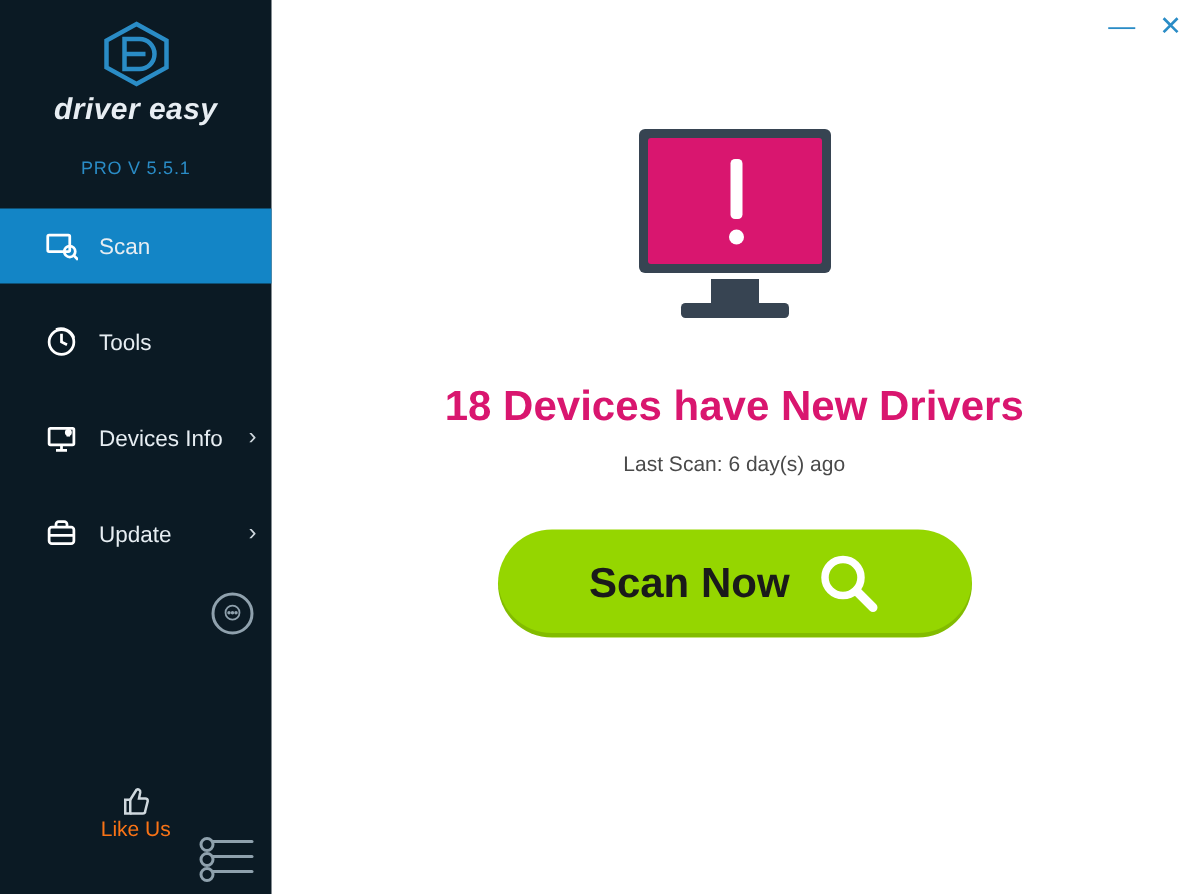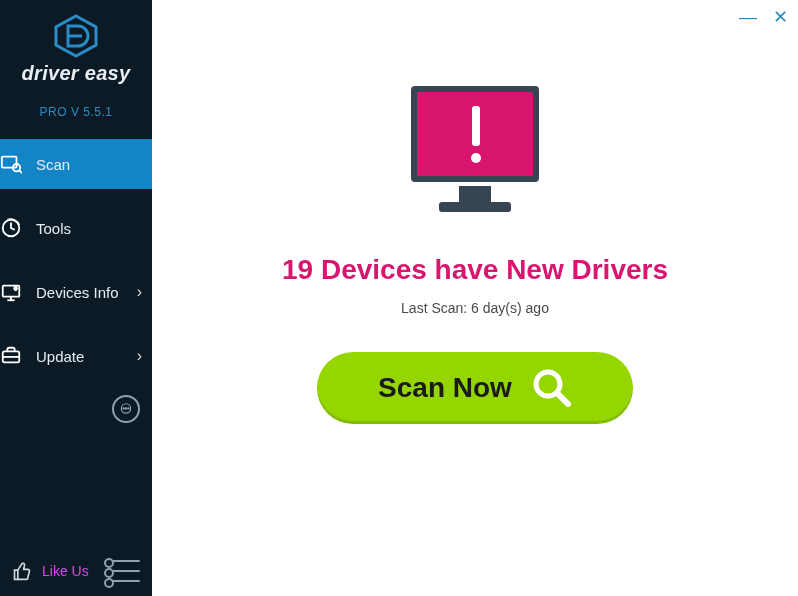--- a/index.html
+++ b/index.html
@@ -1,21 +1,21 @@
 <!DOCTYPE html>
 <html><head>
 <meta charset="utf-8">
 <style>
   * { box-sizing: border-box; margin: 0; padding: 0; }
   html, body { width: 798px; height: 596px; font-family: Arial, Helvetica, sans-serif; overflow: hidden; }
   .app { display: flex; width: 100%; height: 100%; background: #fff; }
 
   
   .sidebar {
-    width: 152px;
+    width: 181px;
     height: 100%;
     background: #0b1a24;
     color: #fff;
     display: flex;
     flex-direction: column;
     position: relative;
   }
   .brand {
     padding: 14px 0 6px 0;
     text-align: center;
@@ -33,42 +33,42 @@
     font-size: 12px;
     margin-top: 20px;
     letter-spacing: .5px;
   }
 
   .nav { margin-top: 14px; }
   .nav-item {
     display: flex;
     align-items: center;
     height: 50px;
-    padding: 0 0;
+    padding: 0 30px;
     font-size: 15px;
     color: #e6edf2;
     cursor: pointer;
     position: relative;
     margin-bottom: 14px;
   }
   .nav-item.active { background: #1385c6; }
   .nav-item .icon { width: 22px; height: 22px; margin-right: 14px; display:flex; align-items:center; justify-content:center; }
   .nav-item .chev {
     position: absolute; right: 10px; top: 50%; transform: translateY(-50%);
     color: #cfd8de; font-size: 16px;
   }
 
   .sidebar-bottom {
     margin-top: auto;
     padding: 10px 12px 14px 12px;
     display: flex;
     align-items: center;
-    gap: 10px;
-    color: #d946ef;
+    color: #f97316;
     font-size: 14px;
+    flex-direction: column;
   }
   .feedback-row {
     display:flex; justify-content:flex-end; padding: 0 12px 4px 0;
   }
   .round-icon {
     width: 28px; height: 28px; border: 2px solid #8fa1ad; border-radius: 50%;
     display:flex; align-items:center; justify-content:center; color:#8fa1ad;
   }
   .menu-lines {
     width: 28px; height: 22px; display:flex; flex-direction:column; justify-content:space-between;
@@ -216,21 +216,21 @@
       <svg width="160" height="150" viewBox="0 0 160 150">
         <rect x="16" y="8" width="128" height="96" rx="4" fill="#374452"></rect>
         <rect x="22" y="14" width="116" height="84" rx="2" fill="#d9166f"></rect>
         <rect x="64" y="108" width="32" height="16" fill="#374452"></rect>
         <rect x="44" y="124" width="72" height="10" rx="3" fill="#374452"></rect>
         <rect x="77" y="28" width="8" height="40" rx="3" fill="#fff"></rect>
         <circle cx="81" cy="80" r="5" fill="#fff"></circle>
       </svg>
     </div>
 
-    <div class="headline">19 Devices have New Drivers</div>
+    <div class="headline">18 Devices have New Drivers</div>
     <div class="subline">Last Scan: 6 day(s) ago</div>
 
     <button class="scan-btn">
       <span class="label">Scan Now</span>
       <span>
         <svg width="42" height="42" viewBox="0 0 42 42">
           <circle cx="18" cy="18" r="12" fill="none" stroke="#fff" stroke-width="5"></circle>
           <line x1="27" y1="27" x2="38" y2="38" stroke="#fff" stroke-width="6" stroke-linecap="round"></line>
         </svg>
       </span>

